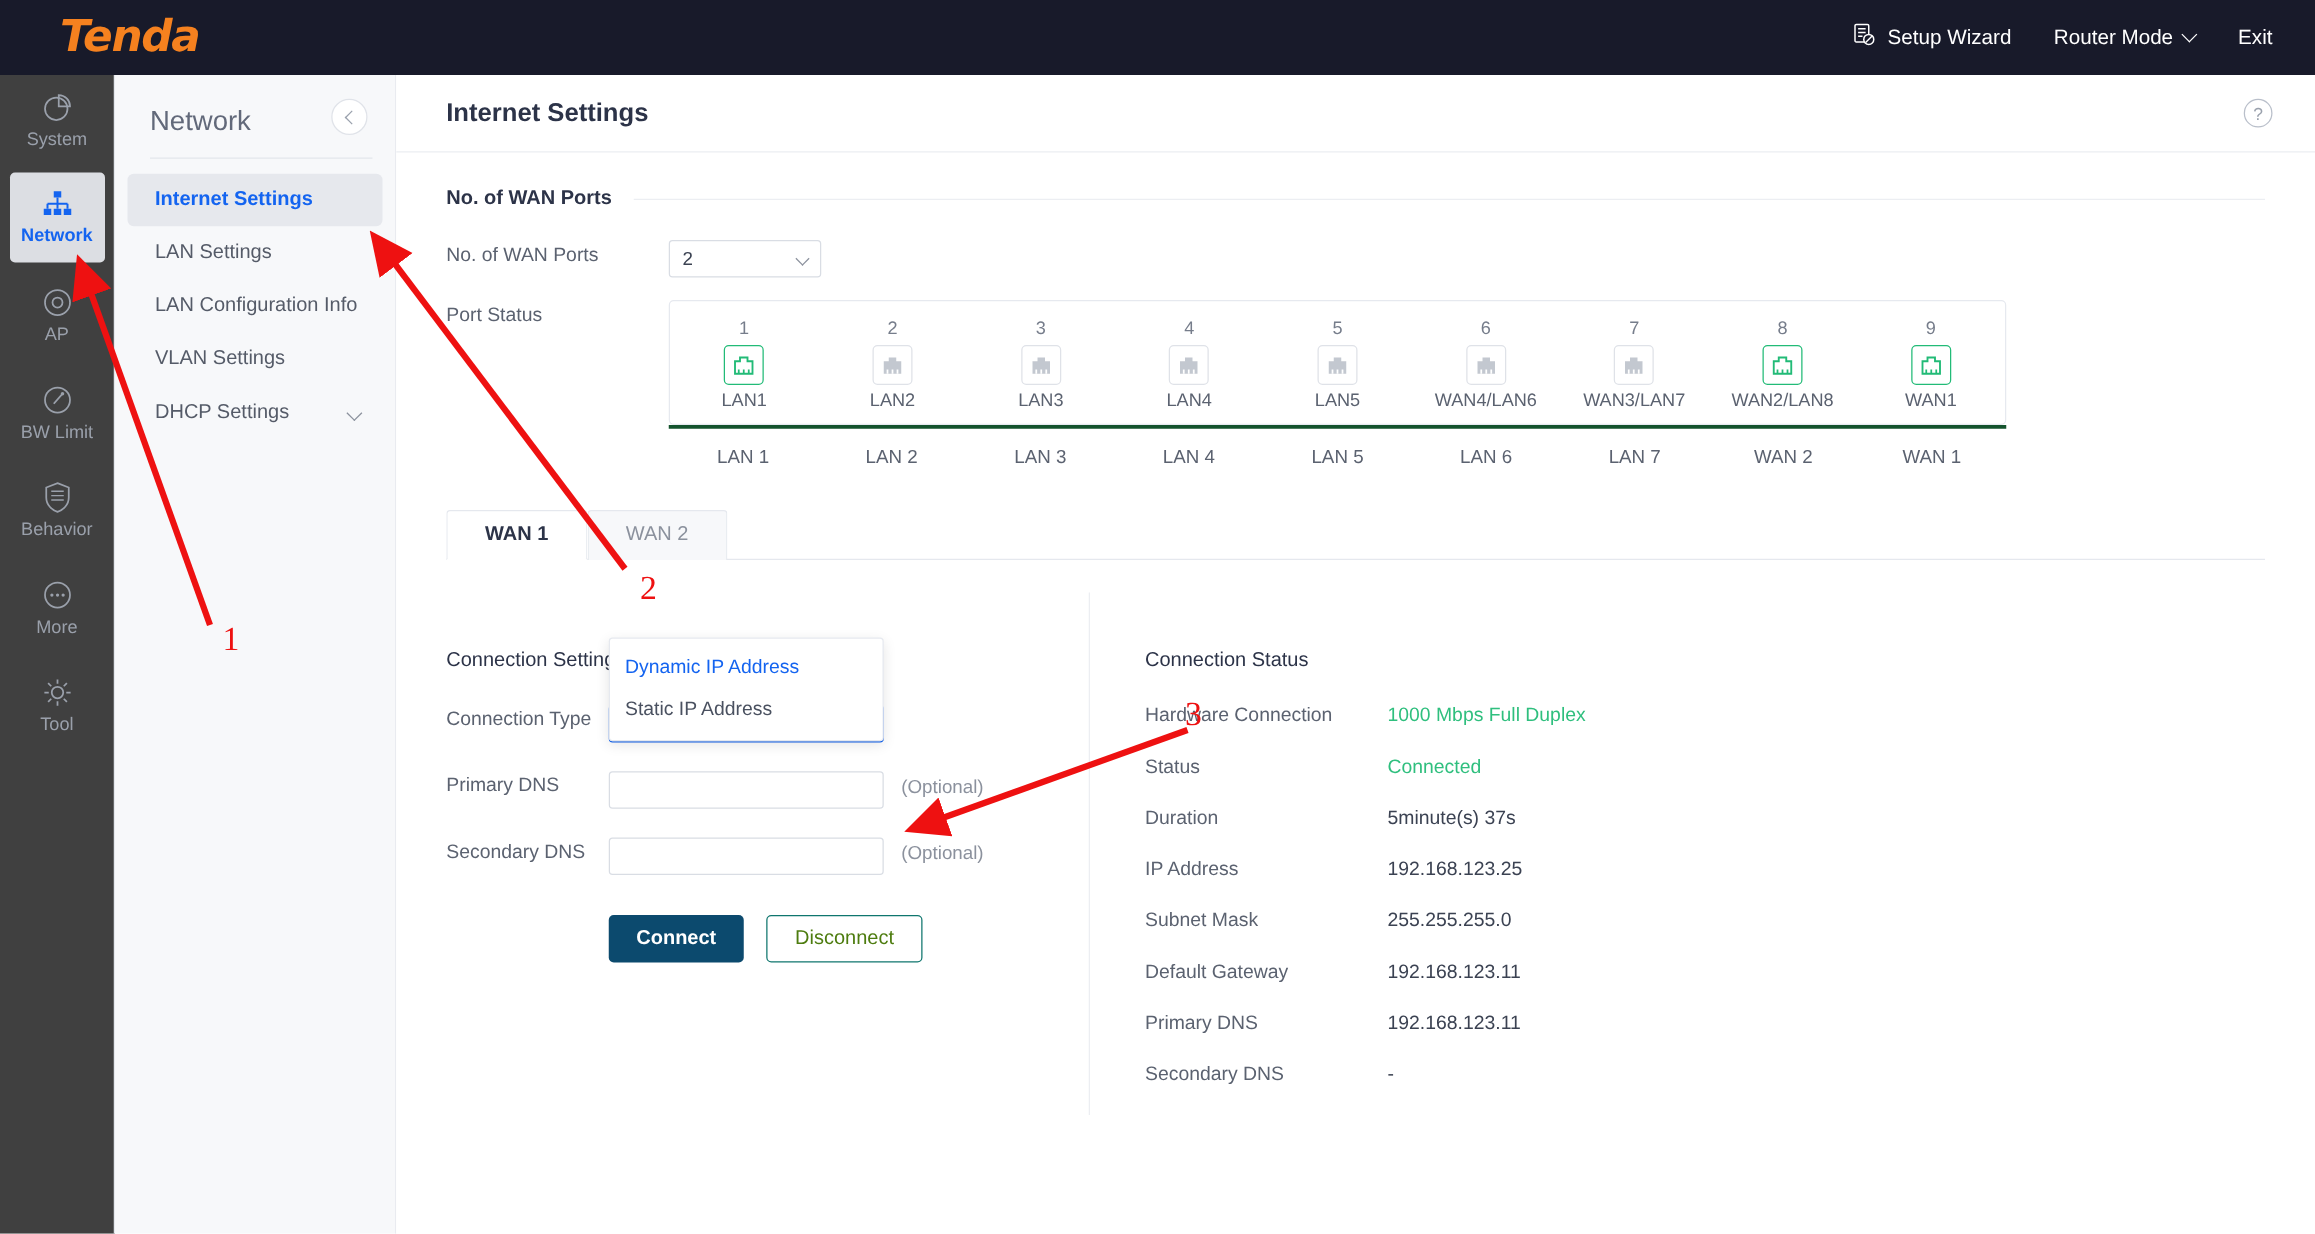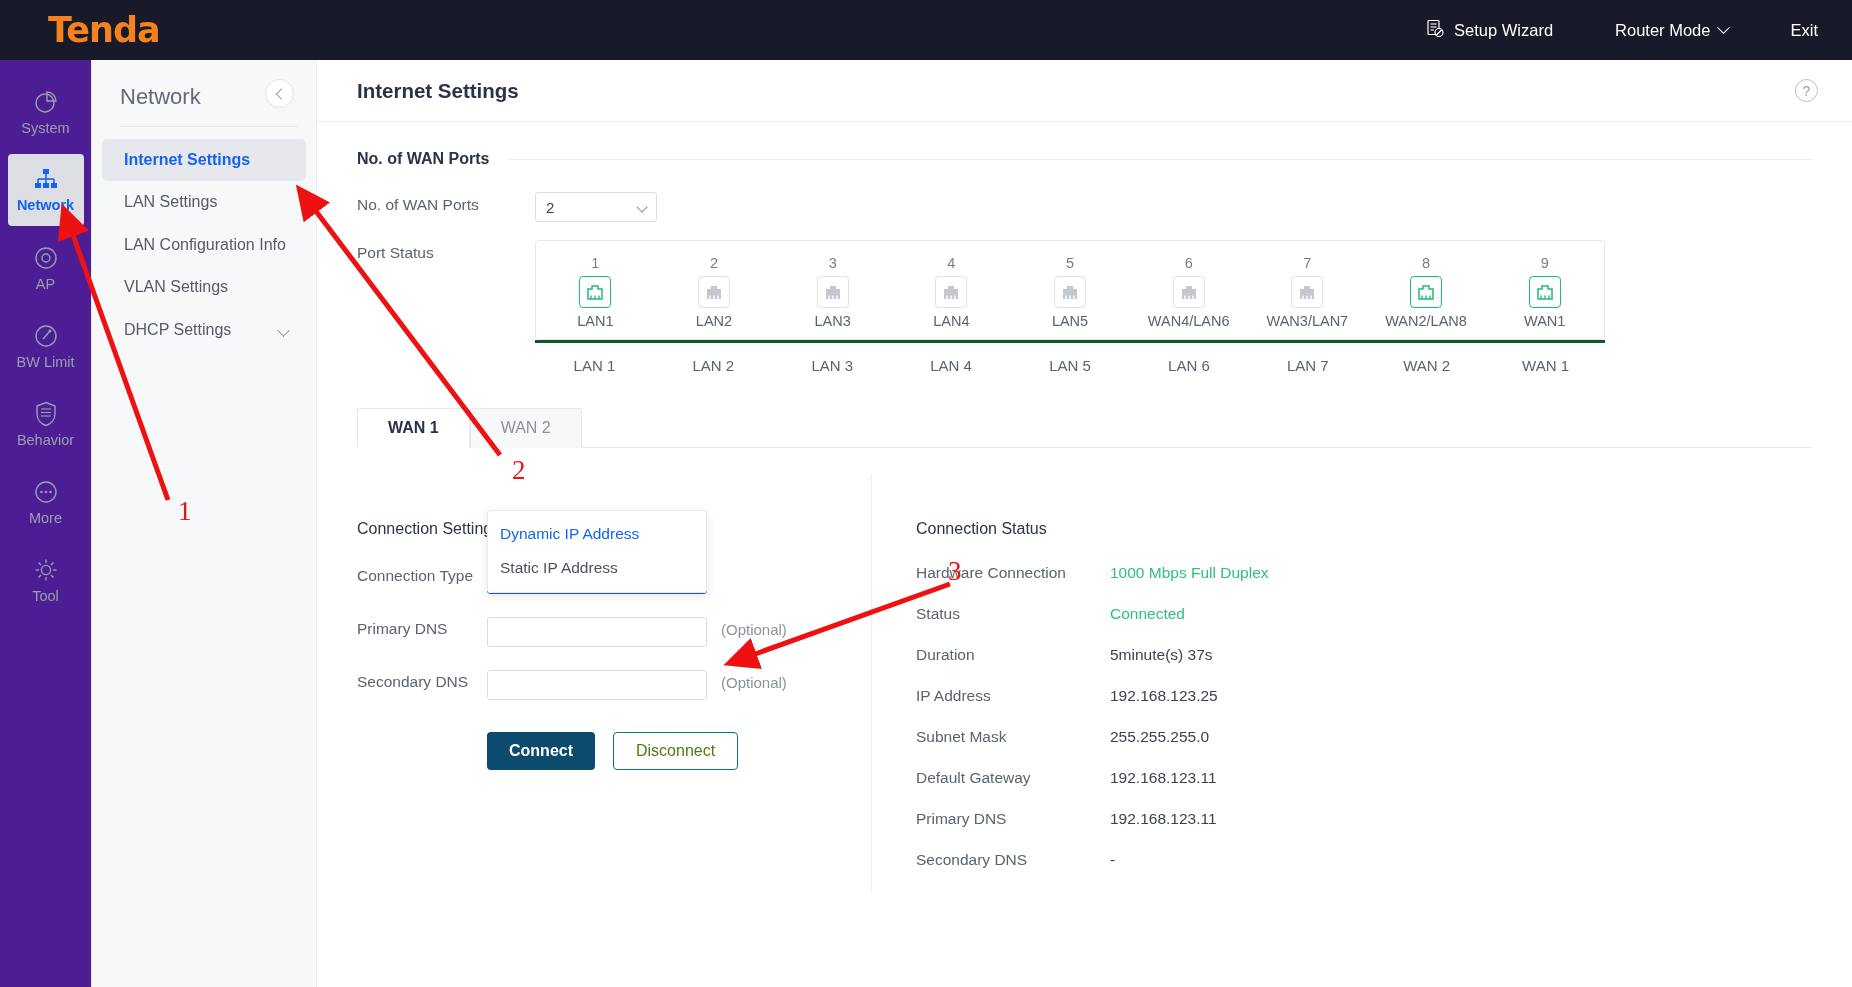--- a/index.html
+++ b/index.html
@@ -21,50 +21,50 @@
     position: absolute; top: 0; left: 0;
     width: 1852px; height: 60px;
     background: #181a2a;
     display: flex; align-items: center;
     padding: 0 34px 0 48px;
   }
   .logo {
     font-family: "DejaVu Sans", sans-serif;
     font-size: 35px;
     font-weight: bold;
+    font-style: italic;
     color: #f5811f;
     letter-spacing: -1px;
   }
   .topbar-right {
     margin-left: auto;
     display: flex; align-items: center;
-    gap: 62px;
+    gap: 34px;
     color: #ffffff;
     font-size: 16.5px;
   }
   .topbar-item {
     display: flex; align-items: center; gap: 9px;
     cursor: pointer; white-space: nowrap;
   }
   .wiz-icon { display: block; }
   .caret-down {
     display: inline-block;
     width: 9px; height: 9px;
     border-right: 1.6px solid #ffffff;
     border-bottom: 1.6px solid #ffffff;
     transform: rotate(45deg) translate(-2px,-2px);
   }
 
   
   .rail {
     position: absolute; top: 60px; left: 0;
     width: 92px; height: 927px;
-    background: #4c1d95;
+    background: #404040;
     border-right: 1px solid #e4e7ec;
-    padding-top: 16px;
   }
   .rail-item {
     width: 76px; height: 72px;
     margin: 0 auto 6px auto;
     display: flex; flex-direction: column;
     align-items: center; justify-content: center;
     gap: 5px;
     border-radius: 4px;
     color: #9aa0ab;
     font-size: 14.5px;

